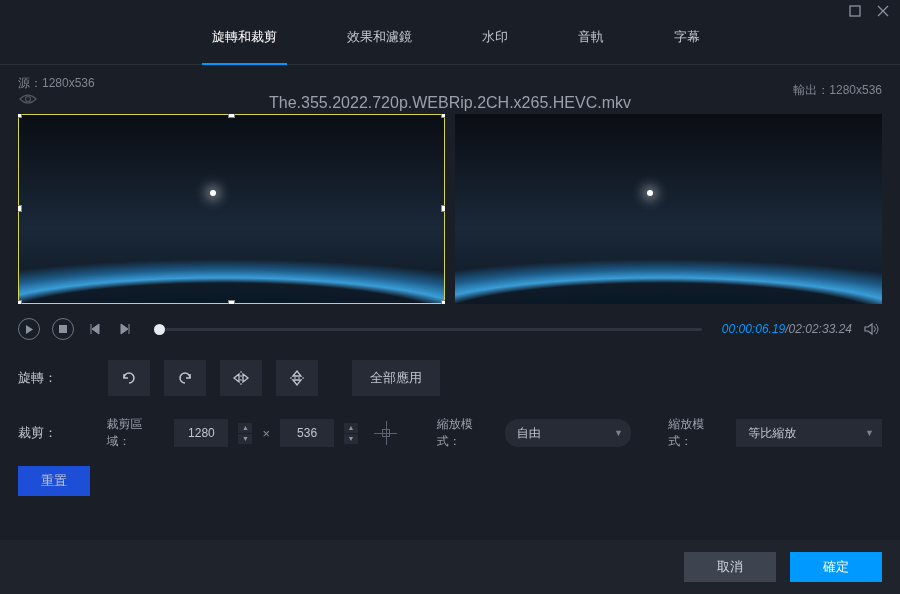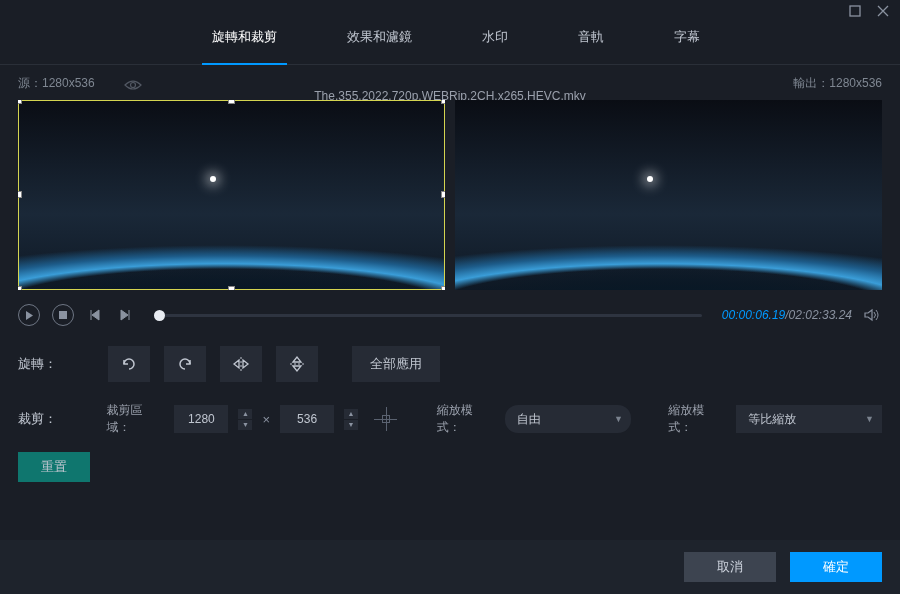--- a/index.html
+++ b/index.html
@@ -26,23 +26,23 @@
   padding: 8px 0 10px;
   border-bottom: 1px solid #2a2f38;
 }
 .tab { font-size: 13px; color: #c0c6d0; cursor: pointer; padding-bottom: 8px; position: relative; }
 .tab.active { color: #ffffff; margin-left: 12px; }
 .tab.active::after { content:""; position:absolute; left:-10px; right:-10px; bottom:-11px; height:2px; background:#0099ff; }
 .info-bar {
   display: flex; align-items: center; justify-content: space-between;
   padding: 10px 18px 8px; font-size: 12px; color: #7f8792;
 }
-.info-left { display: flex; align-items: flex-end; gap: 28px; }
+.info-left { display: flex; align-items: flex-start; gap: 0; flex-direction: column; }
 .eye { opacity: .5; }
-.filename { position: absolute; left: 50%; transform: translateX(-50%); font-size: 12px; color: #9aa0ac; margin-top: 24px; }
+.filename { position: absolute; left: 50%; transform: translateX(-50%); font-size: 16px; color: #9aa0ac; margin-top: 24px; }
 .preview-area {
   padding: 0 18px;
   display: flex;
   gap: 10px;
 }
 .preview {
   width: 430px; height: 190px;
   background: #000;
   position: relative;
   overflow: hidden;
@@ -90,21 +90,21 @@
 .crosshair { width:28px; height:28px; position:relative; margin:0 4px; }
 .crosshair::before, .crosshair::after { content:""; position:absolute; background:#5a6270; }
 .crosshair::before { left:50%; top:2px; bottom:2px; width:1px; }
 .crosshair::after { top:50%; left:2px; right:2px; height:1px; }
 .crosshair i { position:absolute; top:50%; left:50%; width:8px; height:8px; border:1px solid #5a6270; transform:translate(-50%,-50%); }
 .select { height:28px; background:#262b35; display:flex; align-items:center; justify-content:space-between; padding:0 8px 0 12px; font-size:12px; color:#c0c6d0; cursor:pointer; }
 .select.ratio { width:130px;border-radius:13px; }
 .select.zoom { width:150px; }
 .chev { font-size:9px; color:#7a828e; }
 .reset-row { padding: 6px 18px; }
-.reset-btn { width:72px; height:30px; background:#0f766e; display:flex; align-items:center; justify-content:center; font-size:13px; color:#c0c6d0; cursor:pointer; }
+.reset-btn { width:72px; height:30px; background:#1d4ed8; display:flex; align-items:center; justify-content:center; font-size:13px; color:#c0c6d0; cursor:pointer; }
 .footer {
   position:absolute; bottom:0; left:0; right:0;
   background:#1e232c;
   display:flex; justify-content:flex-end; gap:14px;
   padding:12px 18px;
 }
 .fbtn { width:92px; height:30px; display:flex; align-items:center; justify-content:center; font-size:13px; cursor:pointer; }
 .fbtn.ok { background:#0099ff; color:#fff; }
 .fbtn.cancel { background:#3d4450; color:#d0d6e0; }
 svg { display:block; }

